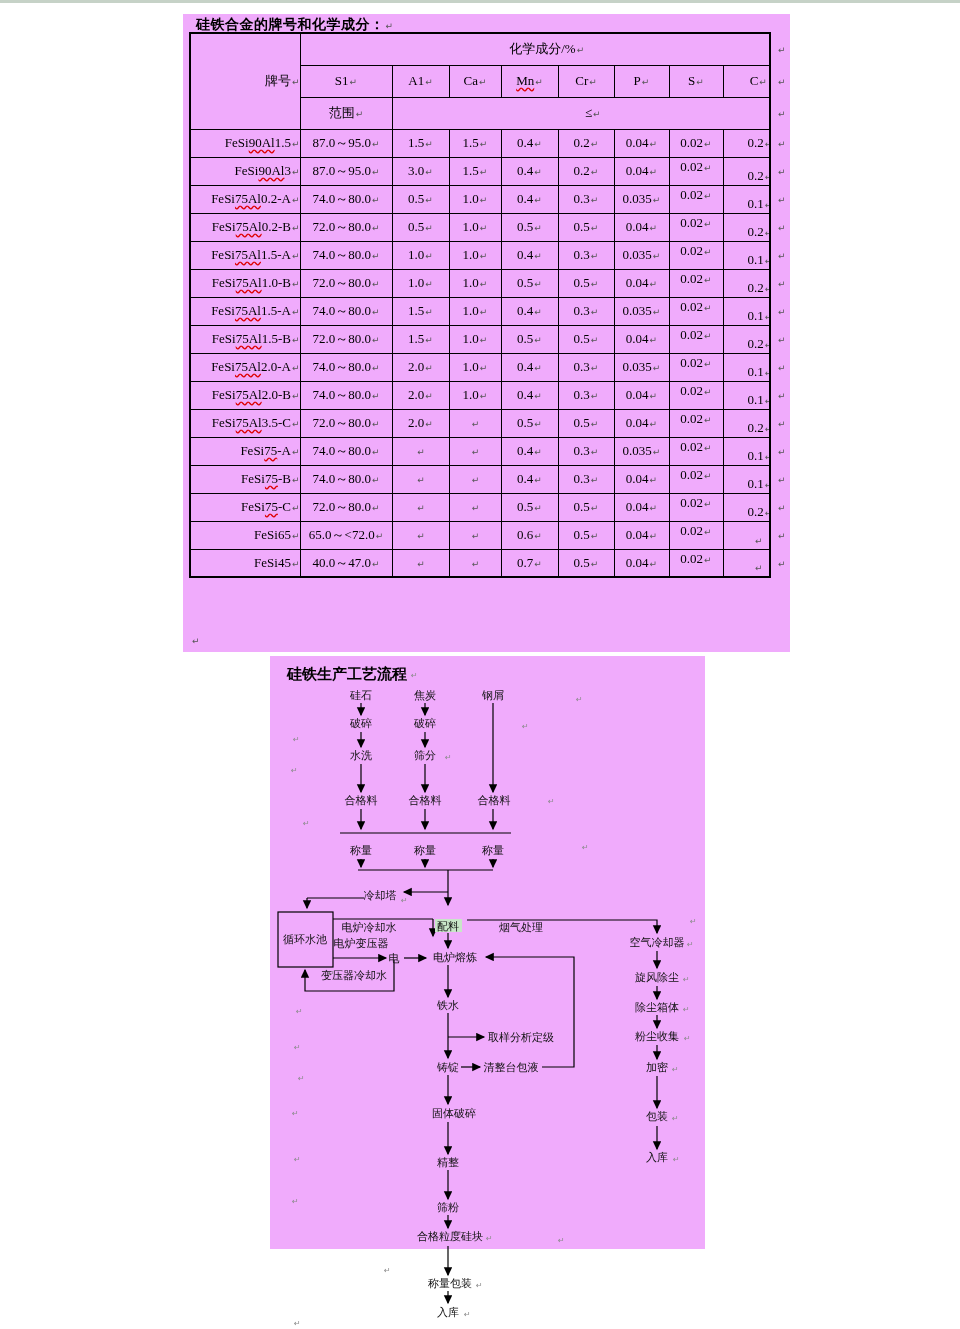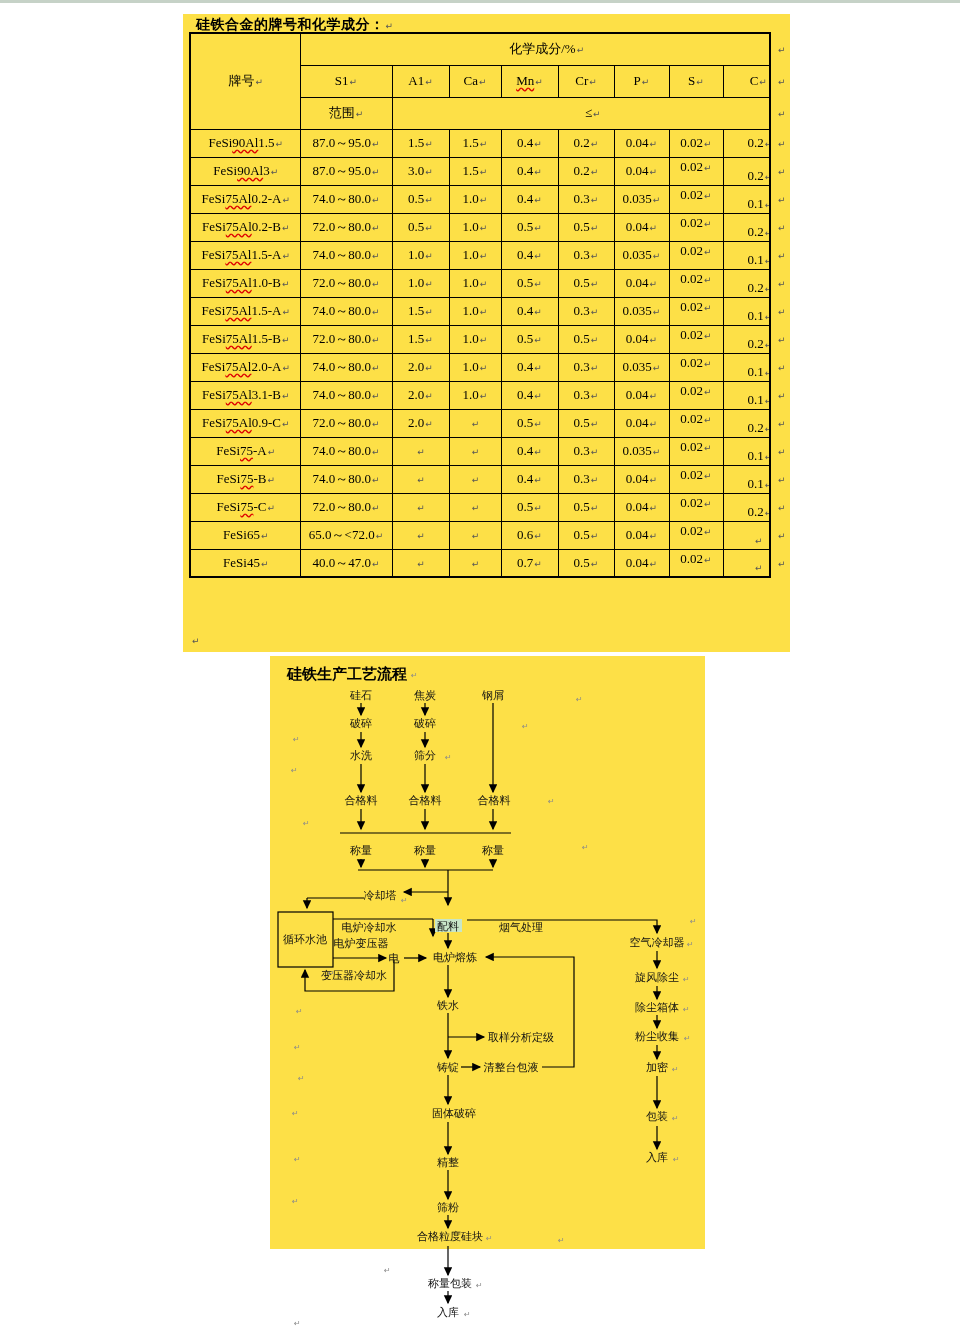--- a/index.html
+++ b/index.html
@@ -1,32 +1,32 @@
 <!DOCTYPE html>
 <html><head>
 <meta charset="utf-8">
 <style>
   html,body{margin:0;padding:0;}
   body{width:960px;height:1329px;position:relative;background:#ffffff;overflow:hidden;
        font-family:"Liberation Serif","DejaVu Serif",serif;color:#000;}
   .topstrip{position:absolute;left:0;top:0;width:960px;height:3px;background:#c6d2c7;}
-  .panel{position:absolute;background:#fde047;}
+  .panel{position:absolute;background:#f0abfc;}
   #panel-table{left:183px;top:14px;width:607px;height:638px;}
   #panel-flow{left:270px;top:656px;width:435px;height:593px;}
   .doc-title{position:absolute;left:13px;top:2px;font-family:"Liberation Sans","DejaVu Sans",sans-serif;
        font-weight:bold;font-size:14px;letter-spacing:0.5px;white-space:nowrap;}
   .doc-title .mk{font-weight:normal;}
   table{border-collapse:collapse;table-layout:fixed;position:absolute;left:6px;top:18px;width:602px;}
   td{border:1px solid #000;text-align:center;vertical-align:middle;padding:0;font-size:13px;overflow:hidden;}
   td.out{border:none;text-align:left;padding-left:6px;}
   thead tr{height:32px;}
   tbody tr{height:28px;}
   thead tr:first-child td{border-top-width:2px;}
   tbody tr:last-child td{border-bottom-width:2px;margin-top:33px;}
-  td.g{border-left-width:2px;text-align:center;padding-left:1px;}
+  td.g{border-left-width:2px;text-align:right;padding-left:1px;}
   td.last{border-right-width:2px;padding-left:24px;}
   td.hi{vertical-align:top;padding-top:1px;}
   td.lo{vertical-align:middle;padding-top:9px;}
   .mk{font-size:9px;color:#555;margin-left:1px;font-family:"DejaVu Sans",sans-serif;}
   .wavy{text-decoration:underline;text-decoration-style:wavy;text-decoration-color:#dd0000;
         -webkit-text-decoration:underline wavy #dd0000;text-underline-offset:2px;font-family:Liberation Serif, serif;}
   svg{position:absolute;left:0;top:0;}
   .ft{font-size:11px;fill:#111;font-family:"Liberation Sans","DejaVu Sans",sans-serif;}
   .ftitle{font-size:15px;font-weight:bold;fill:#000;font-family:"Liberation Sans","DejaVu Sans",sans-serif;}
   .ln{stroke:#000;stroke-width:1.2;fill:none;}
@@ -182,33 +182,33 @@
           <td><span>2.0</span><span class="mk">↵</span></td>
           <td><span>1.0</span><span class="mk">↵</span></td>
           <td><span>0.4</span><span class="mk">↵</span></td>
           <td><span>0.3</span><span class="mk">↵</span></td>
           <td><span>0.035</span><span class="mk">↵</span></td>
           <td class="hi"><span>0.02</span><span class="mk">↵</span></td>
           <td class="last lo"><span>0.1</span><span class="mk">↵</span></td>
           <td class="out"><span class="mk">↵</span></td>
         </tr>
         <tr>
-          <td class="g"><span>FeSi</span><span class="wavy">75Al</span><span>3.1-B</span><span class="mk">↵</span></td>
+          <td class="g"><span>FeSi</span><span class="wavy">75Al</span><span>2.0-B</span><span class="mk">↵</span></td>
           <td><span>74.0～80.0</span><span class="mk">↵</span></td>
           <td><span>2.0</span><span class="mk">↵</span></td>
           <td><span>1.0</span><span class="mk">↵</span></td>
           <td><span>0.4</span><span class="mk">↵</span></td>
           <td><span>0.3</span><span class="mk">↵</span></td>
           <td><span>0.04</span><span class="mk">↵</span></td>
           <td class="hi"><span>0.02</span><span class="mk">↵</span></td>
           <td class="last lo"><span>0.1</span><span class="mk">↵</span></td>
           <td class="out"><span class="mk">↵</span></td>
         </tr>
         <tr>
-          <td class="g"><span>FeSi</span><span class="wavy">75Al</span><span>0.9-C</span><span class="mk">↵</span></td>
+          <td class="g"><span>FeSi</span><span class="wavy">75Al</span><span>3.5-C</span><span class="mk">↵</span></td>
           <td><span>72.0～80.0</span><span class="mk">↵</span></td>
           <td><span>2.0</span><span class="mk">↵</span></td>
           <td><span class="mk">↵</span></td>
           <td><span>0.5</span><span class="mk">↵</span></td>
           <td><span>0.5</span><span class="mk">↵</span></td>
           <td><span>0.04</span><span class="mk">↵</span></td>
           <td class="hi"><span>0.02</span><span class="mk">↵</span></td>
           <td class="last lo"><span>0.2</span><span class="mk">↵</span></td>
           <td class="out"><span class="mk">↵</span></td>
         </tr>

